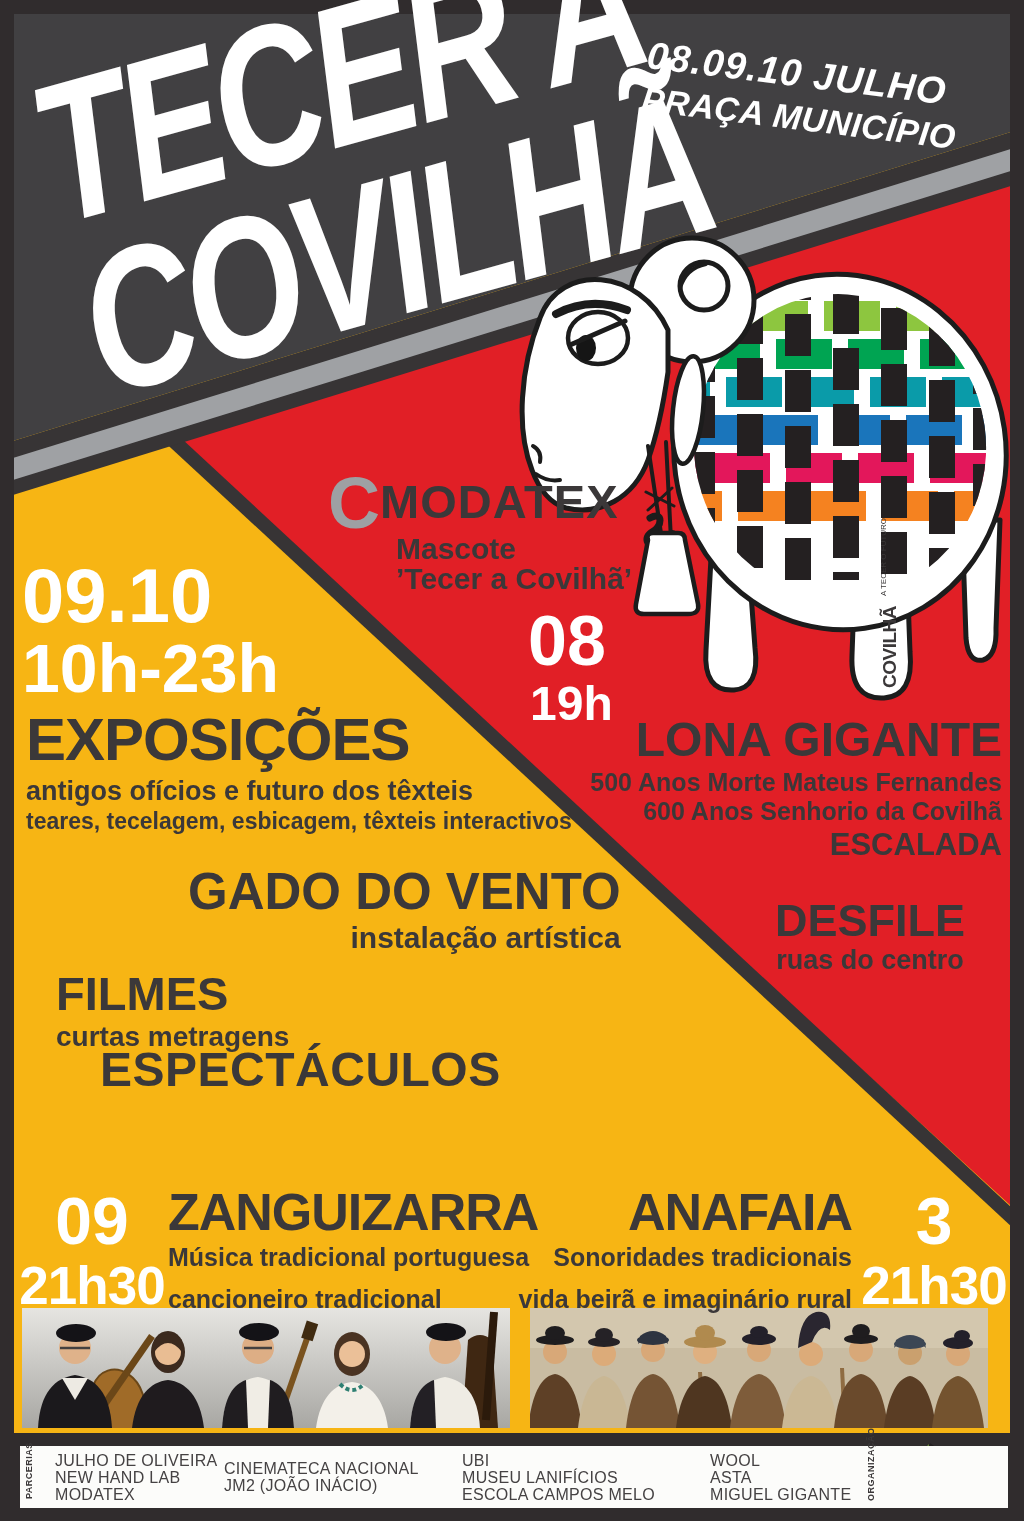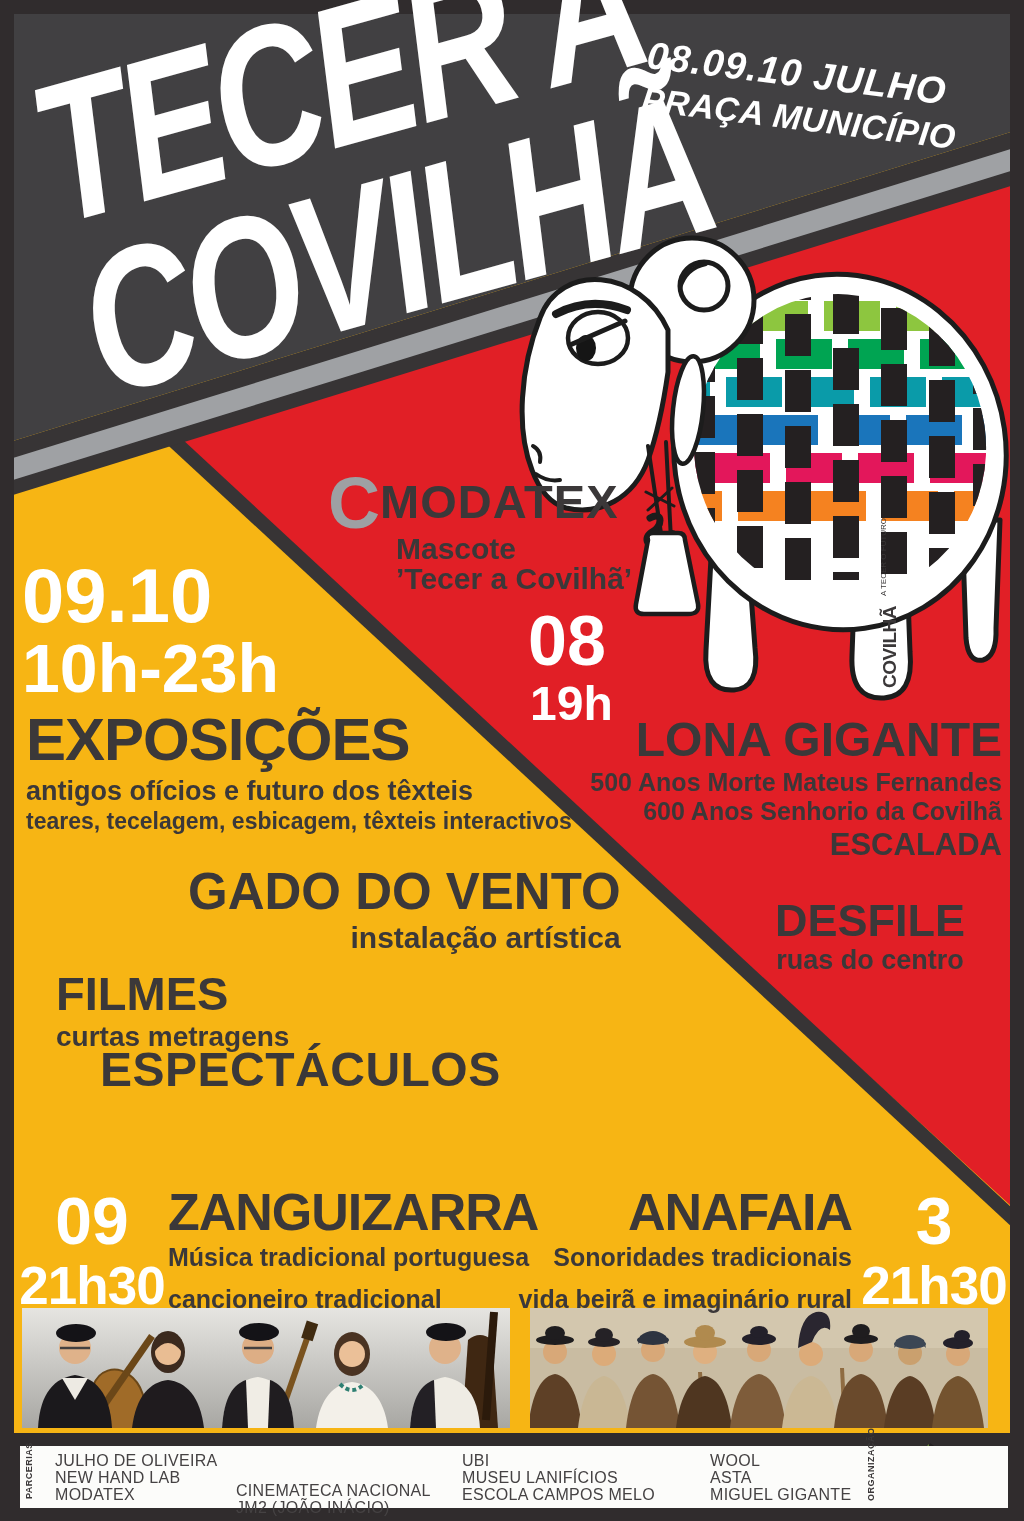--- a/index.html
+++ b/index.html
@@ -70,21 +70,21 @@
   .band-s2{font-size:25px;margin-top:17px;}
   .anaf{left:478px;top:1186px;width:374px;text-align:right;line-height:1;}
 
   .partners{left:20px;top:1446px;width:988px;height:62px;background:#fcfcfa;}
   .vert{writing-mode:vertical-rl;transform:rotate(180deg);font-size:9px;font-weight:bold;
         color:#3b3839;letter-spacing:0.5px;}
   .vparc{left:24px;top:1457px;height:42px;}
   .vorg{left:866px;top:1453px;height:48px;}
   .pcol{font-size:16px;color:#454243;line-height:17px;letter-spacing:0.3px;white-space:nowrap;}
   .pc1{left:55px;top:1452px;}
-  .pc2{left:236px;top:1460px;margin-top:22px;}
+  .pc2{left:224px;top:1460px;}
   .pc3{left:462px;top:1452px;}
   .pc4{left:710px;top:1452px;}
 </style>
 </head>
 <body>
 
 <div class="poster">
 
   <svg width="1024" height="1521" viewBox="0 0 1024 1521">
     <defs>

